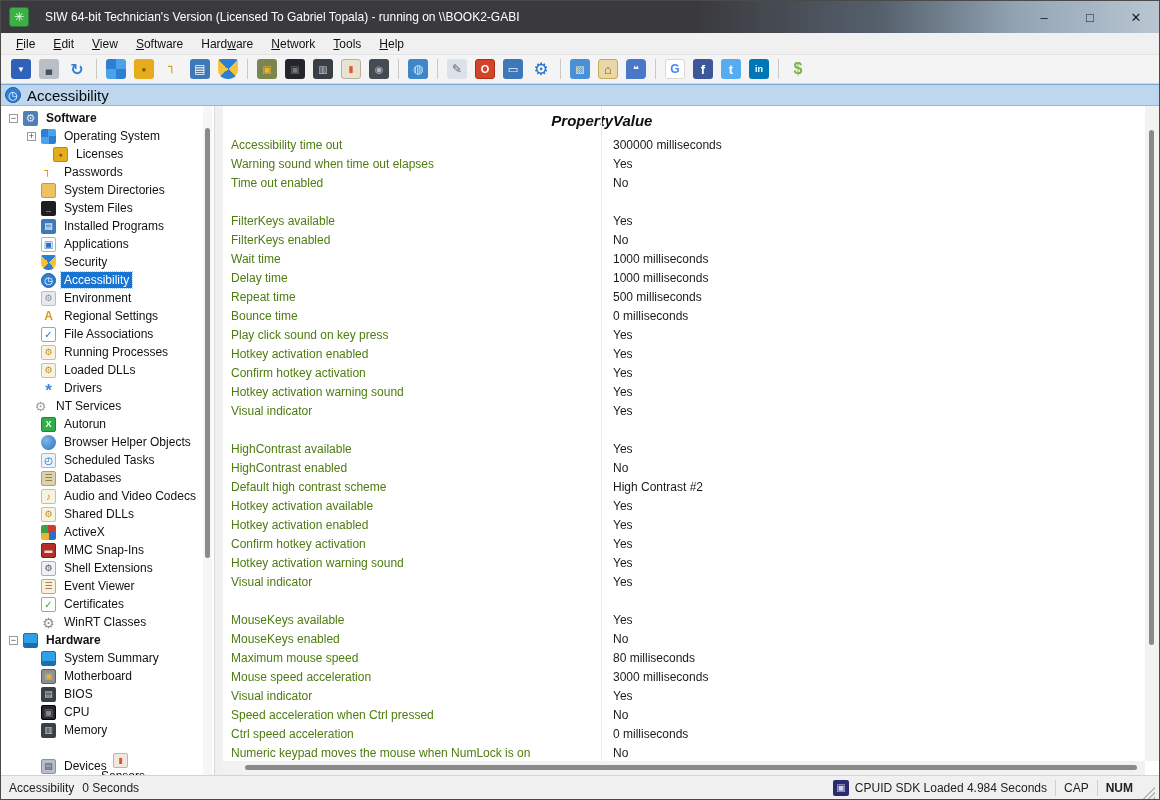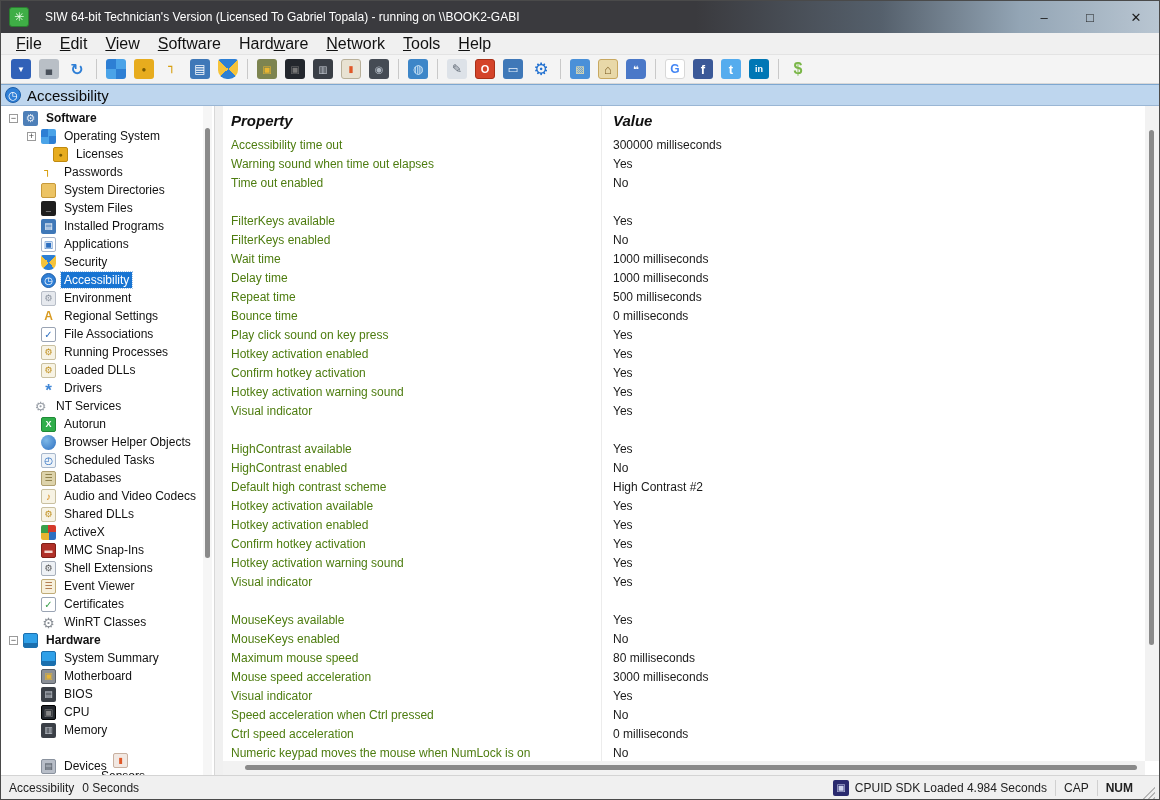--- a/index.html
+++ b/index.html
@@ -16,21 +16,21 @@
     border:1px solid #2a7d30; display:grid; place-items:center; color:#eafbe8;
     font-size:12px; font-weight:bold; flex:0 0 20px; }
   .title-text { color:#ffffff; font-size:12px; margin-left:16px; white-space:nowrap; }
   .win-controls { margin-left:auto; display:flex; height:100%; }
   .win-btn { width:46px; height:100%; display:grid; place-items:center;
     color:#1a1a1a; font-size:13px; }
 
   
   .menubar { height:22px; flex:0 0 22px; background:#f0f0f0; display:flex;
     align-items:center; padding-left:6px; border-bottom:1px solid #e3e3e3; }
-  .menu-item { font-size:16px; color:#111; padding:2px 9px; }
+  .menu-item { font-size:12px; color:#111; padding:2px 9px; }
   .menu-item u { text-decoration:underline; }
 
   
   .toolbar { height:29px; flex:0 0 29px; background:#f4f4f4; display:flex;
     align-items:center; padding-left:6px; border-bottom:1px solid #d8d8d8; }
   .tb-sep { width:1px; height:20px; background:#c9c9c9; margin:0 5px; }
   .tb { width:20px; height:20px; margin:0 4px; border-radius:3px;
     display:grid; place-items:center; font-size:12px; font-weight:bold; }
 
   
@@ -90,21 +90,21 @@
     background:#f6f6f6; }
   .tree-vscroll .thumb { position:absolute; left:2px; width:5px; background:#8a8a8a; border-radius:3px; }
 
   
   .splitter { width:8px; flex:0 0 8px; background:#f0f0f0; }
 
   
   .panel { flex:1 1 auto; background:#fff; position:relative; overflow:hidden; }
   .tablewrap { position:absolute; inset:0 14px 14px 0; overflow:hidden; }
   .thead { display:flex; padding:6px 0 6px 8px; }
-  .thead .c1 { width:382px; font-size:15px; font-weight:bold; font-style:italic; color:#111; }
+  .thead .c1 { width:382px; font-size:15px; font-weight:bold; font-style:italic; color:#111;text-align:right; }
   .thead .c2 { font-size:15px; font-weight:bold; font-style:italic; color:#111; }
   .rrow { display:flex; height:19px; align-items:center; padding-left:8px; }
   .rrow .c1 { width:382px; font-size:12px; color:#4d7c0f; white-space:nowrap; }
   .rrow .c2 { font-size:12px; color:#1a1a1a; white-space:nowrap; }
   .col-sep { position:absolute; top:0; bottom:0; left:378px; width:1px; background:#ececec; }
   .panel-vscroll { position:absolute; top:0; right:0; width:14px; bottom:14px; background:#f2f2f2; }
   .panel-vscroll .thumb { position:absolute; left:4px; width:5px; background:#8a8a8a; border-radius:3px; }
   .panel-hscroll { position:absolute; left:0; right:14px; bottom:0; height:14px; background:#f2f2f2; }
   .panel-hscroll .thumb { position:absolute; top:4px; height:5px; background:#8a8a8a; border-radius:3px; }
 

